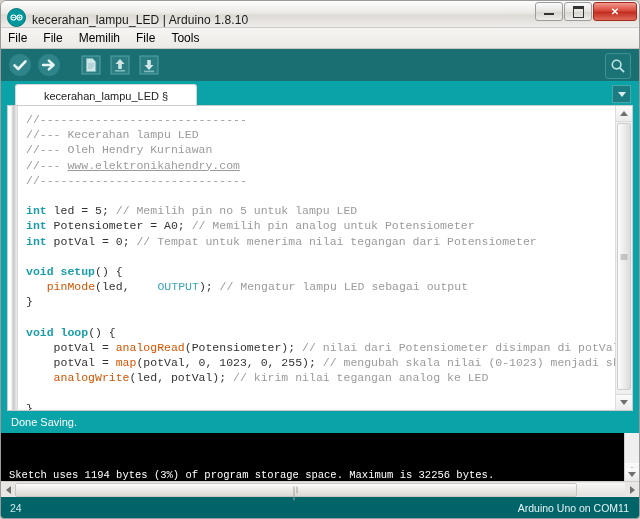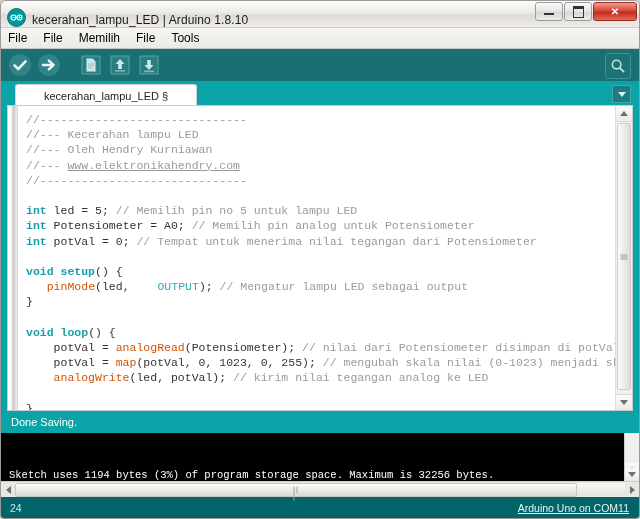--- a/index.html
+++ b/index.html
@@ -250,21 +250,21 @@
   .tri-r{width:0;height:0;border-top:4px solid transparent;border-bottom:4px solid transparent;border-left:5px solid #6f6f6f;}
 
   .bottombar {
     height: 21px;
     background: #006468;
     color: #cfe9ea;
     font-size: 10.5px;
     display: flex; align-items: center; justify-content: space-between;
     padding: 0 10px 0 9px;
   }
-  .bottombar .port { color:#e7f4f5;text-decoration:underline; }
+  .bottombar .port { color:#e7f4f5; }
   .footpad { height: 6px; background: linear-gradient(180deg,#e8e6e2,#d6d3ce); }
 </style>
 </head>
 <body>
 
 <div id="app">
 
   <div class="titlebar">
     <span class="tb-logo">
       <svg width="13" height="9" viewBox="0 0 26 18">

